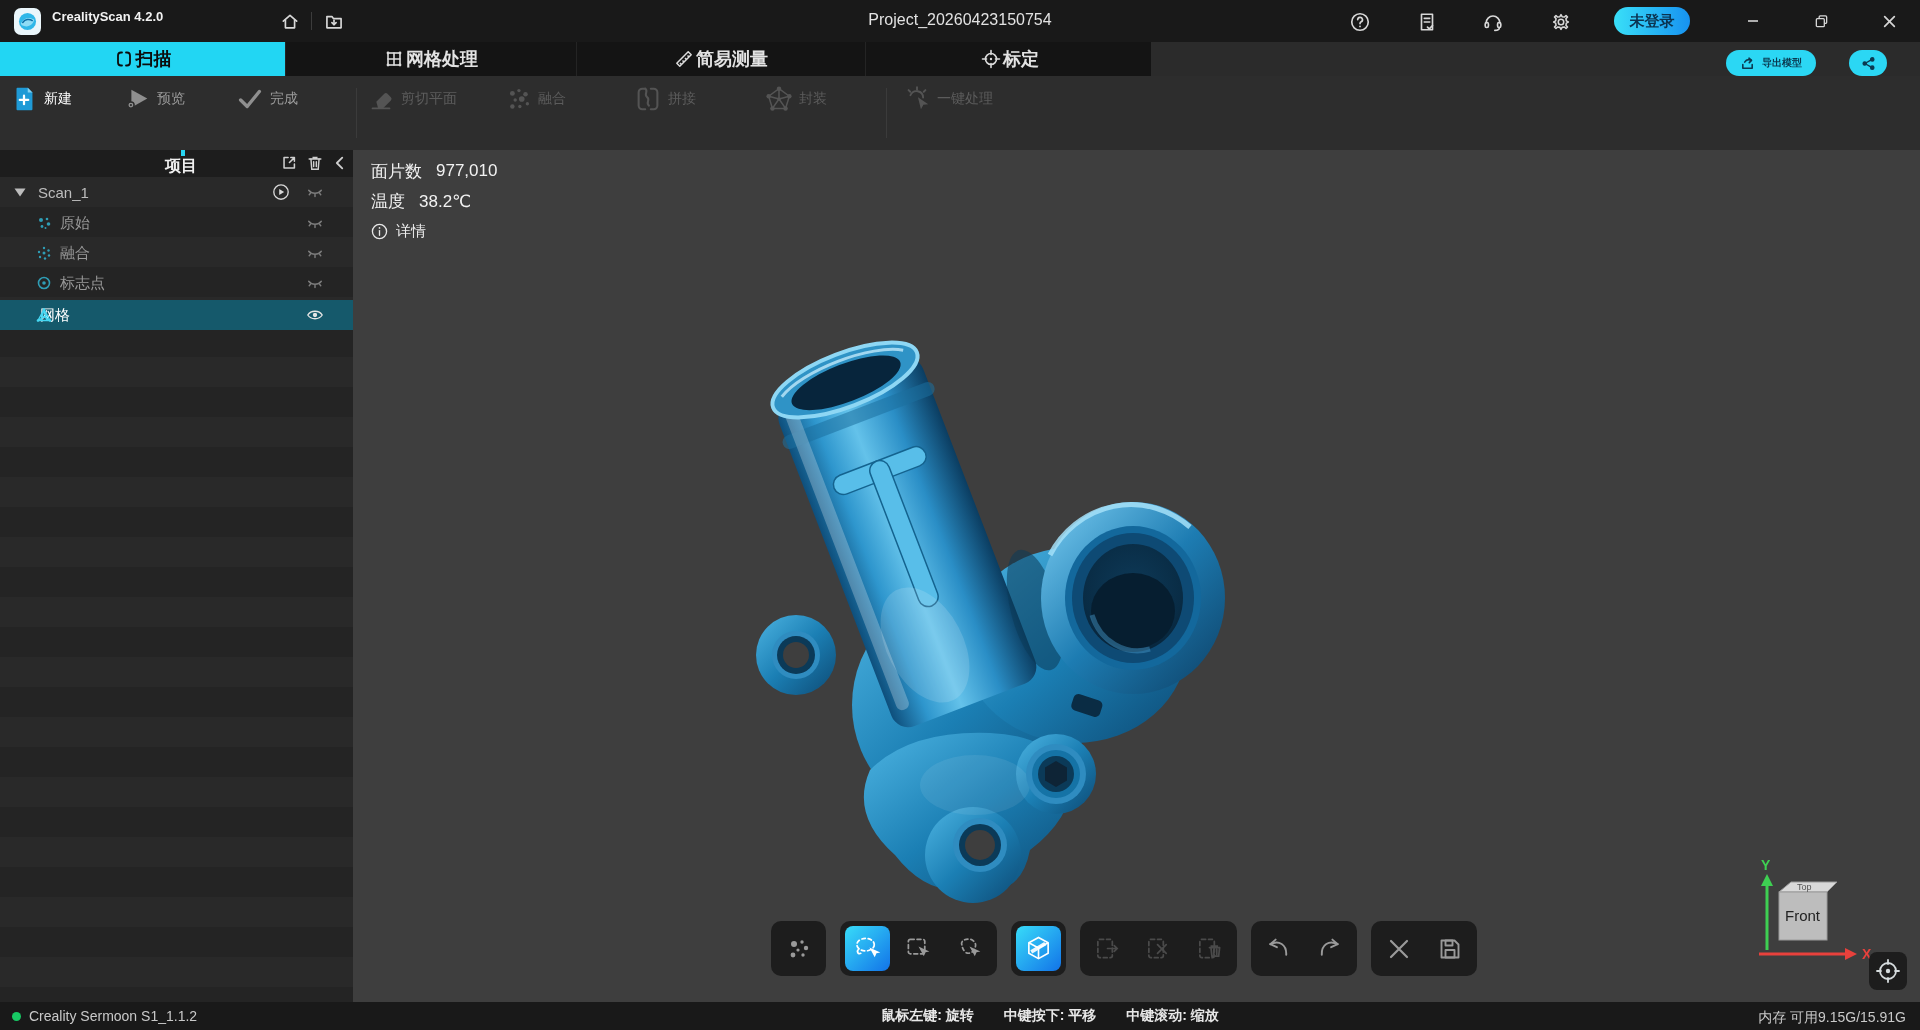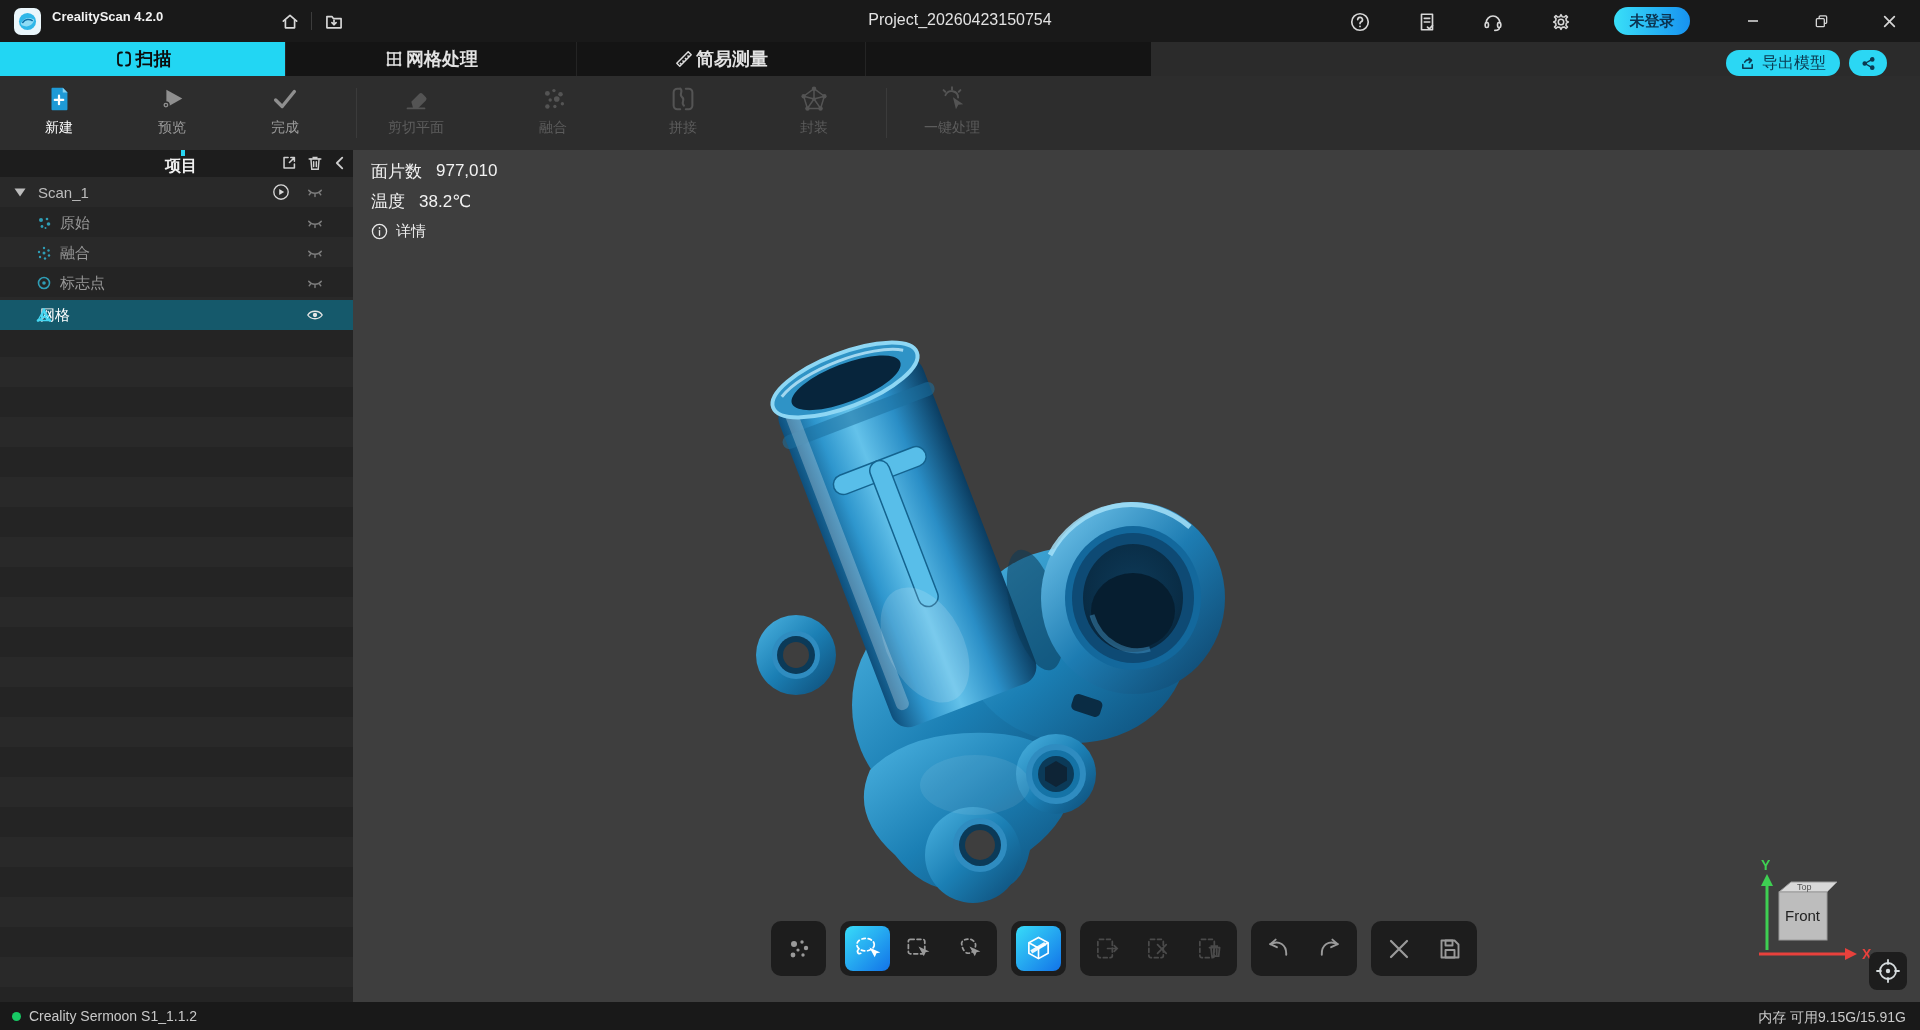--- a/index.html
+++ b/index.html
@@ -23,27 +23,27 @@
 
   
   .tabbar{position:absolute;left:0;top:42px;width:1151px;height:34px;background:#141414;display:flex;}
   .tab{height:34px;display:flex;align-items:center;justify-content:center;gap:2px;font-size:18px;font-weight:bold;
        color:#e3e3e3;border-right:1px solid #242424;cursor:pointer;flex:0 0 auto;}
   .tab .ti{color:#dcdcdc;}
   .tab.active{background:#22d6f3;color:#0c0c0c;}
   .tab.active .ti{color:#0c0c0c;}
   .tabbar-right{position:absolute;left:1151px;top:42px;width:769px;height:34px;background:#2b2b2b;}
   .export-pill{position:absolute;left:1726px;top:50px;height:26px;padding:0 14px;border-radius:13px;background:#2bd7f4;
-       color:#0b3950;font-size:16px;font-weight:normal;display:flex;align-items:center;gap:7px;cursor:pointer;text-align:right;}
+       color:#0b3950;font-size:10px;font-weight:bold;display:flex;align-items:center;gap:7px;cursor:pointer;text-align:right;}
   .share-pill{position:absolute;left:1849px;top:50px;width:38px;height:26px;border-radius:13px;background:#2bd7f4;
        display:flex;align-items:center;justify-content:center;cursor:pointer;color:#0b3950;}
 
   
   .toolbar{position:absolute;left:0;top:76px;width:1920px;height:74px;background:#2d2d2d;}
-  .titem{position:absolute;top:8px;width:100px;display:flex;flex-direction:column;align-items:center;gap:5px;cursor:pointer;color:#8f8f8f;}
+  .titem{position:absolute;top:8px;width:100px;display:flex;flex-direction:row;align-items:center;gap:5px;cursor:pointer;color:#8f8f8f;}
   .titem .lbl{font-size:14px;color:#9a9a9a;white-space:nowrap;}
   .titem.active{color:#1f9ad6;}
   .titem.active .lbl{color:#ffffff;}
   .titem.disabled{color:#545454;cursor:default;}
   .titem.disabled .lbl{color:#5c5c5c;}
   .tdiv{position:absolute;top:12px;width:1px;height:50px;background:#3b3b3b;}
 
   
   .sidebar{position:absolute;left:0;top:150px;width:353px;height:852px;background:#242424;
      background-image:repeating-linear-gradient(180deg,#292929 0 30px,#242424 30px 60px);
@@ -182,20 +182,28 @@
           <circle cx="16" cy="16" r="1.4" fill="currentColor" stroke="none"></circle>
       </svg>
       <span>网格处理</span>
     </div>
     <div class="tab" style="width:288px">
       <svg class="ti" width="20" height="20" viewBox="0 0 20 20" fill="none" stroke="currentColor" stroke-width="1.5" stroke-linejoin="round">
         <path d="M2.8 14.2 14.2 2.8l3 3L5.8 17.2z"></path>
           <path d="M6 14l1.5 1.5M8.5 11.5 10 13M11 9l1.5 1.5M13.5 6.5 15 8"></path>
       </svg>
       <span>简易测量</span>
+    </div>
+    <div class="tab" style="width:288px;border-right:none">
+      <svg class="ti" width="20" height="20" viewBox="0 0 20 20" fill="none" stroke="currentColor" stroke-width="1.6" stroke-linecap="round">
+        <circle cx="10" cy="10" r="5.5"></circle>
+          <path d="M10 1.5v4M10 14.5v4M1.5 10h4M14.5 10h4"></path>
+          <circle cx="10" cy="10" r="1.2" fill="currentColor" stroke="none"></circle>
+      </svg>
+      <span>标定</span>
     </div>
   </div>
   <div class="tabbar-right"></div>
   <div class="export-pill">
     <svg width="15" height="15" viewBox="0 0 16 16" fill="none" stroke="currentColor" stroke-width="1.7" stroke-linecap="round" stroke-linejoin="round">
       <path d="M3 9v4h10V9"></path>
         <path d="M5 6.5C6.5 4 9.5 3.5 12 4.5"></path>
         <path d="M9.6 2.3 12.3 4.6 9.9 7"></path>
     </svg>
     <span>导出模型</span>
@@ -625,18 +633,23 @@
       <circle cx="13" cy="13" r="2.2" fill="currentColor" stroke="none"></circle>
       <path d="M13 2v4M13 20v4M2 13h4M20 13h4"></path>
     </svg>
   </div>
 
   <div class="statusbar">
     <div class="sb-left">
       <div class="greendot"></div>
       <span>Creality Sermoon S1_1.1.2</span>
     </div>
+    <div class="sb-center">
+      <span>鼠标左键: 旋转</span>
+      <span>中键按下: 平移</span>
+      <span>中键滚动: 缩放</span>
+    </div>
     <div class="sb-right">
       <span>内存 可用9.15G/15.91G</span>
     </div>
   </div>
 
 </div>
 
 </body></html>

